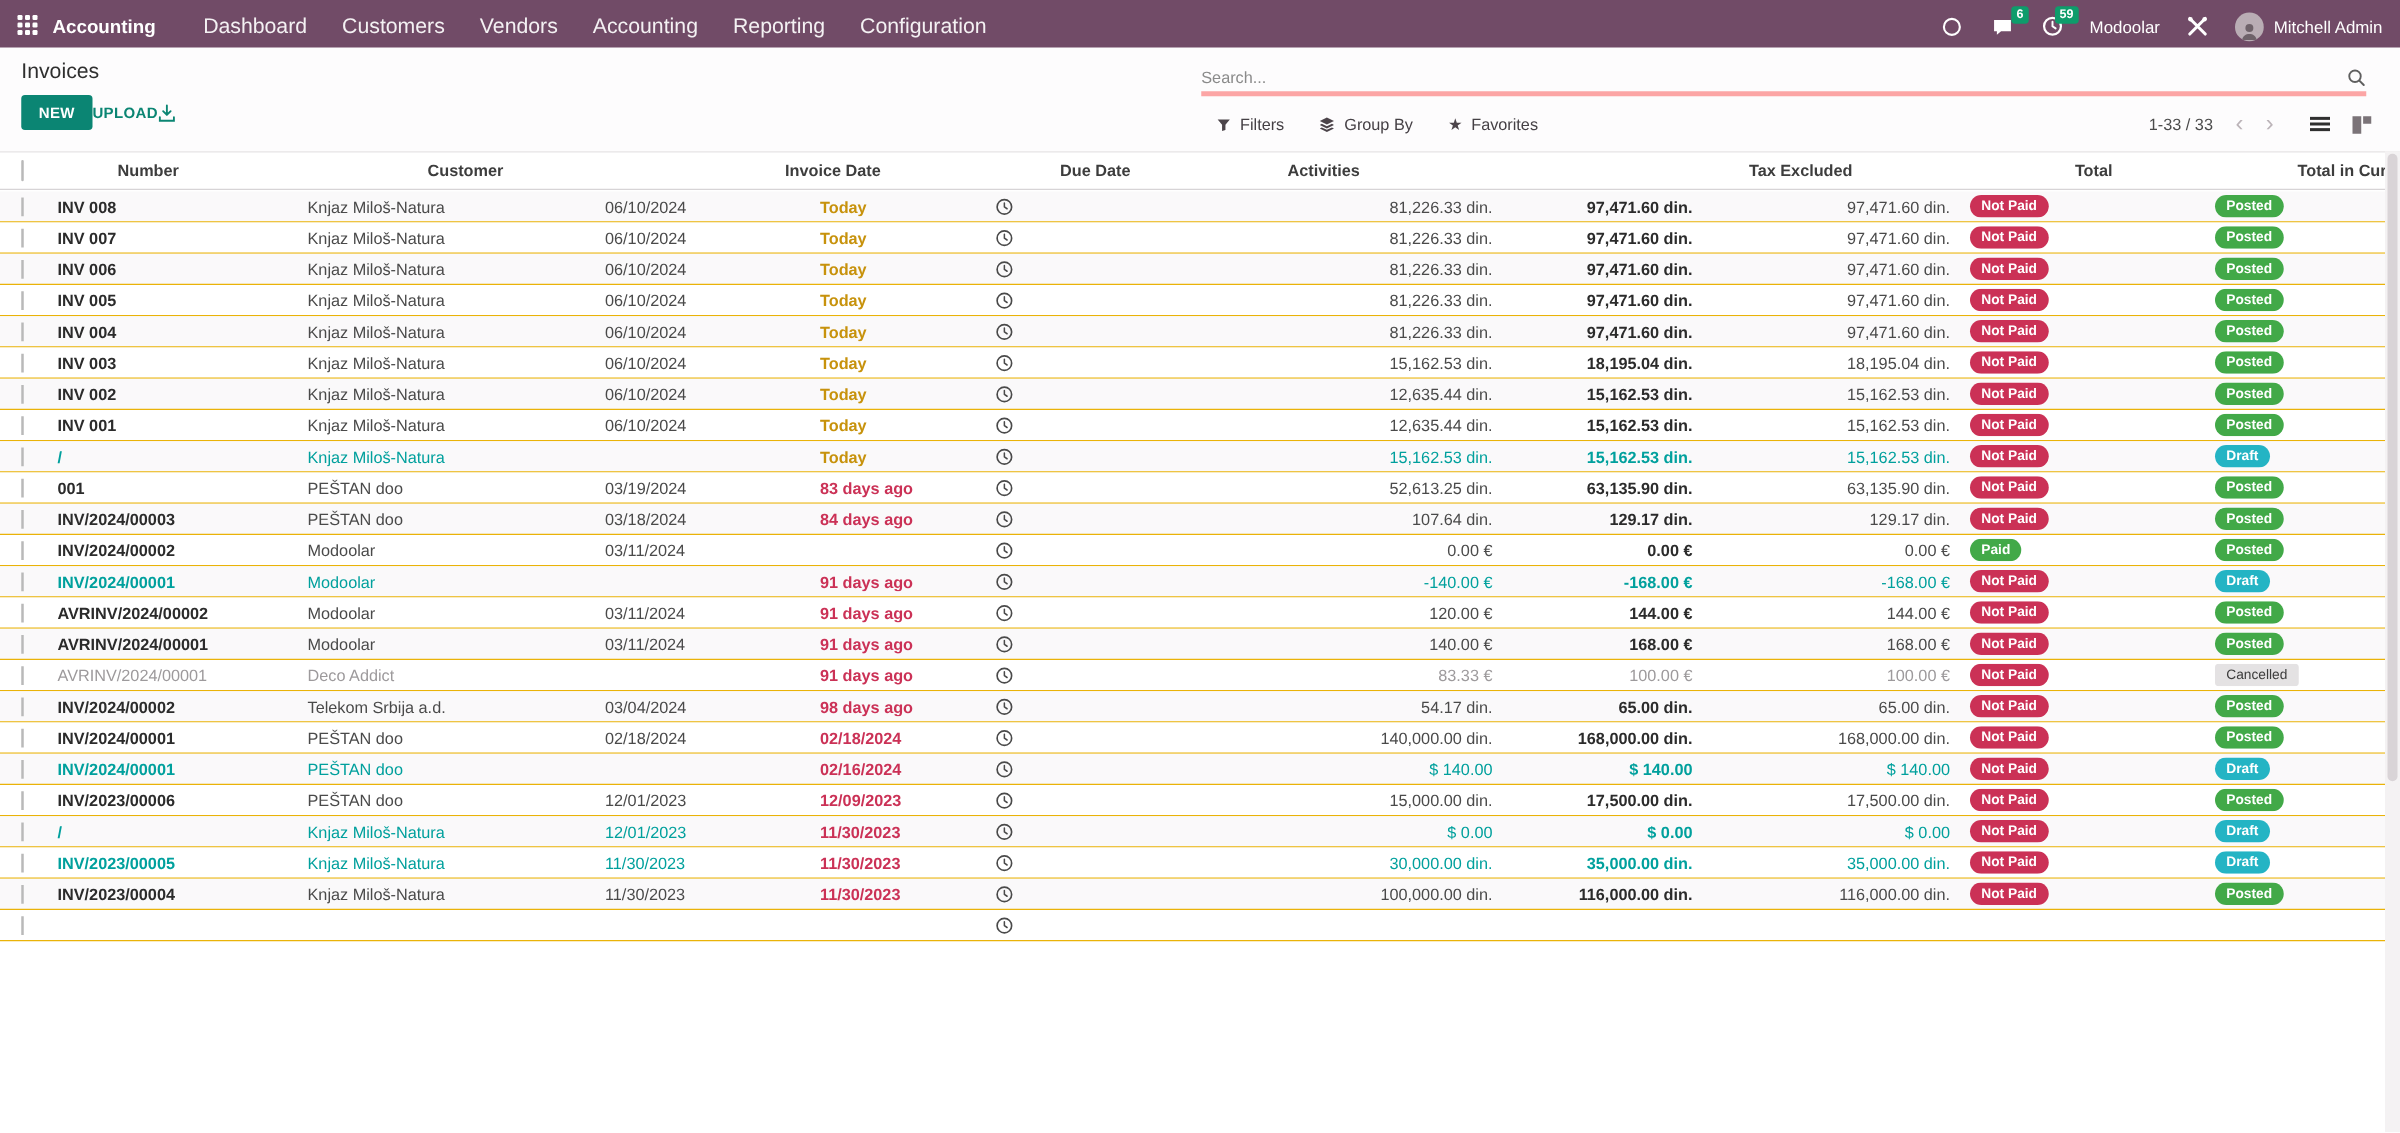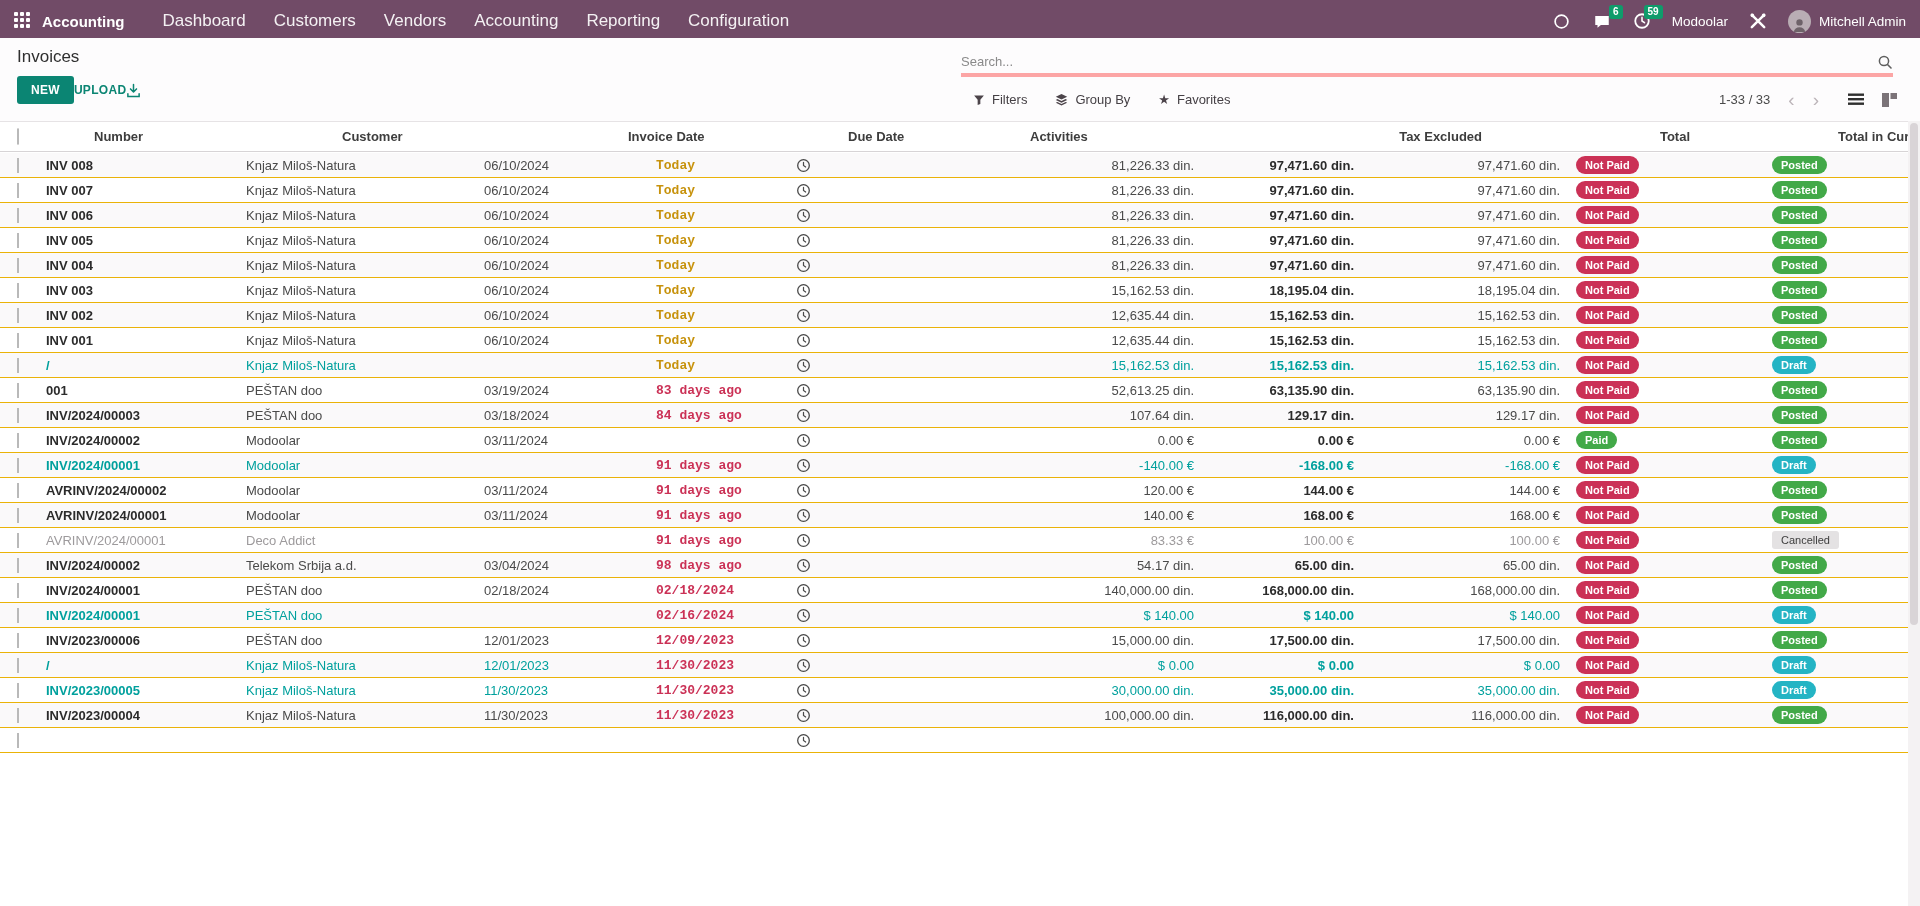--- a/index.html
+++ b/index.html
@@ -68,21 +68,21 @@
   .row { height:25px; font-size:13px; color:#4a4a4a; border-bottom:1px solid #eab308;
     cursor:pointer; background:#fff; }
   .row:nth-child(odd) { background:#faf9fa; }
   .cell { padding-left:6px; white-space:nowrap; overflow:hidden; }
   .cell.r { text-align:right; padding-right:2px; }
   .c-check { padding-left:17px; }
   .cb { width:14px; height:14px; border:1px solid #b9b9b9; border-radius:3px; background:#fff; }
   .c-number { font-weight:700; color:#2b2b2b; }
   .c-activity { padding-left:12px; display:flex; }
   .c-total { font-weight:700; color:#2b2b2b; }
-  .c-due { font-weight:700;font-family:Liberation Mono, monospace; }
+  .c-due { font-weight:700; }
   .due-warn { color:var(--c-warning); }
   .due-danger { color:var(--c-danger); }
   .c-pay { padding-left:14px; }
   .c-status { padding-left:20px; }
   .badge { display:inline-block; font-size:11px; font-weight:700; color:#fff; padding:3px 9px;
     border-radius:20px; line-height:1.1; }
   .b-notpaid { background:var(--c-danger); }
   .b-paid { background:var(--c-posted); }
   .b-posted { background:var(--c-posted); }
   .b-draft { background:var(--c-draft); }

